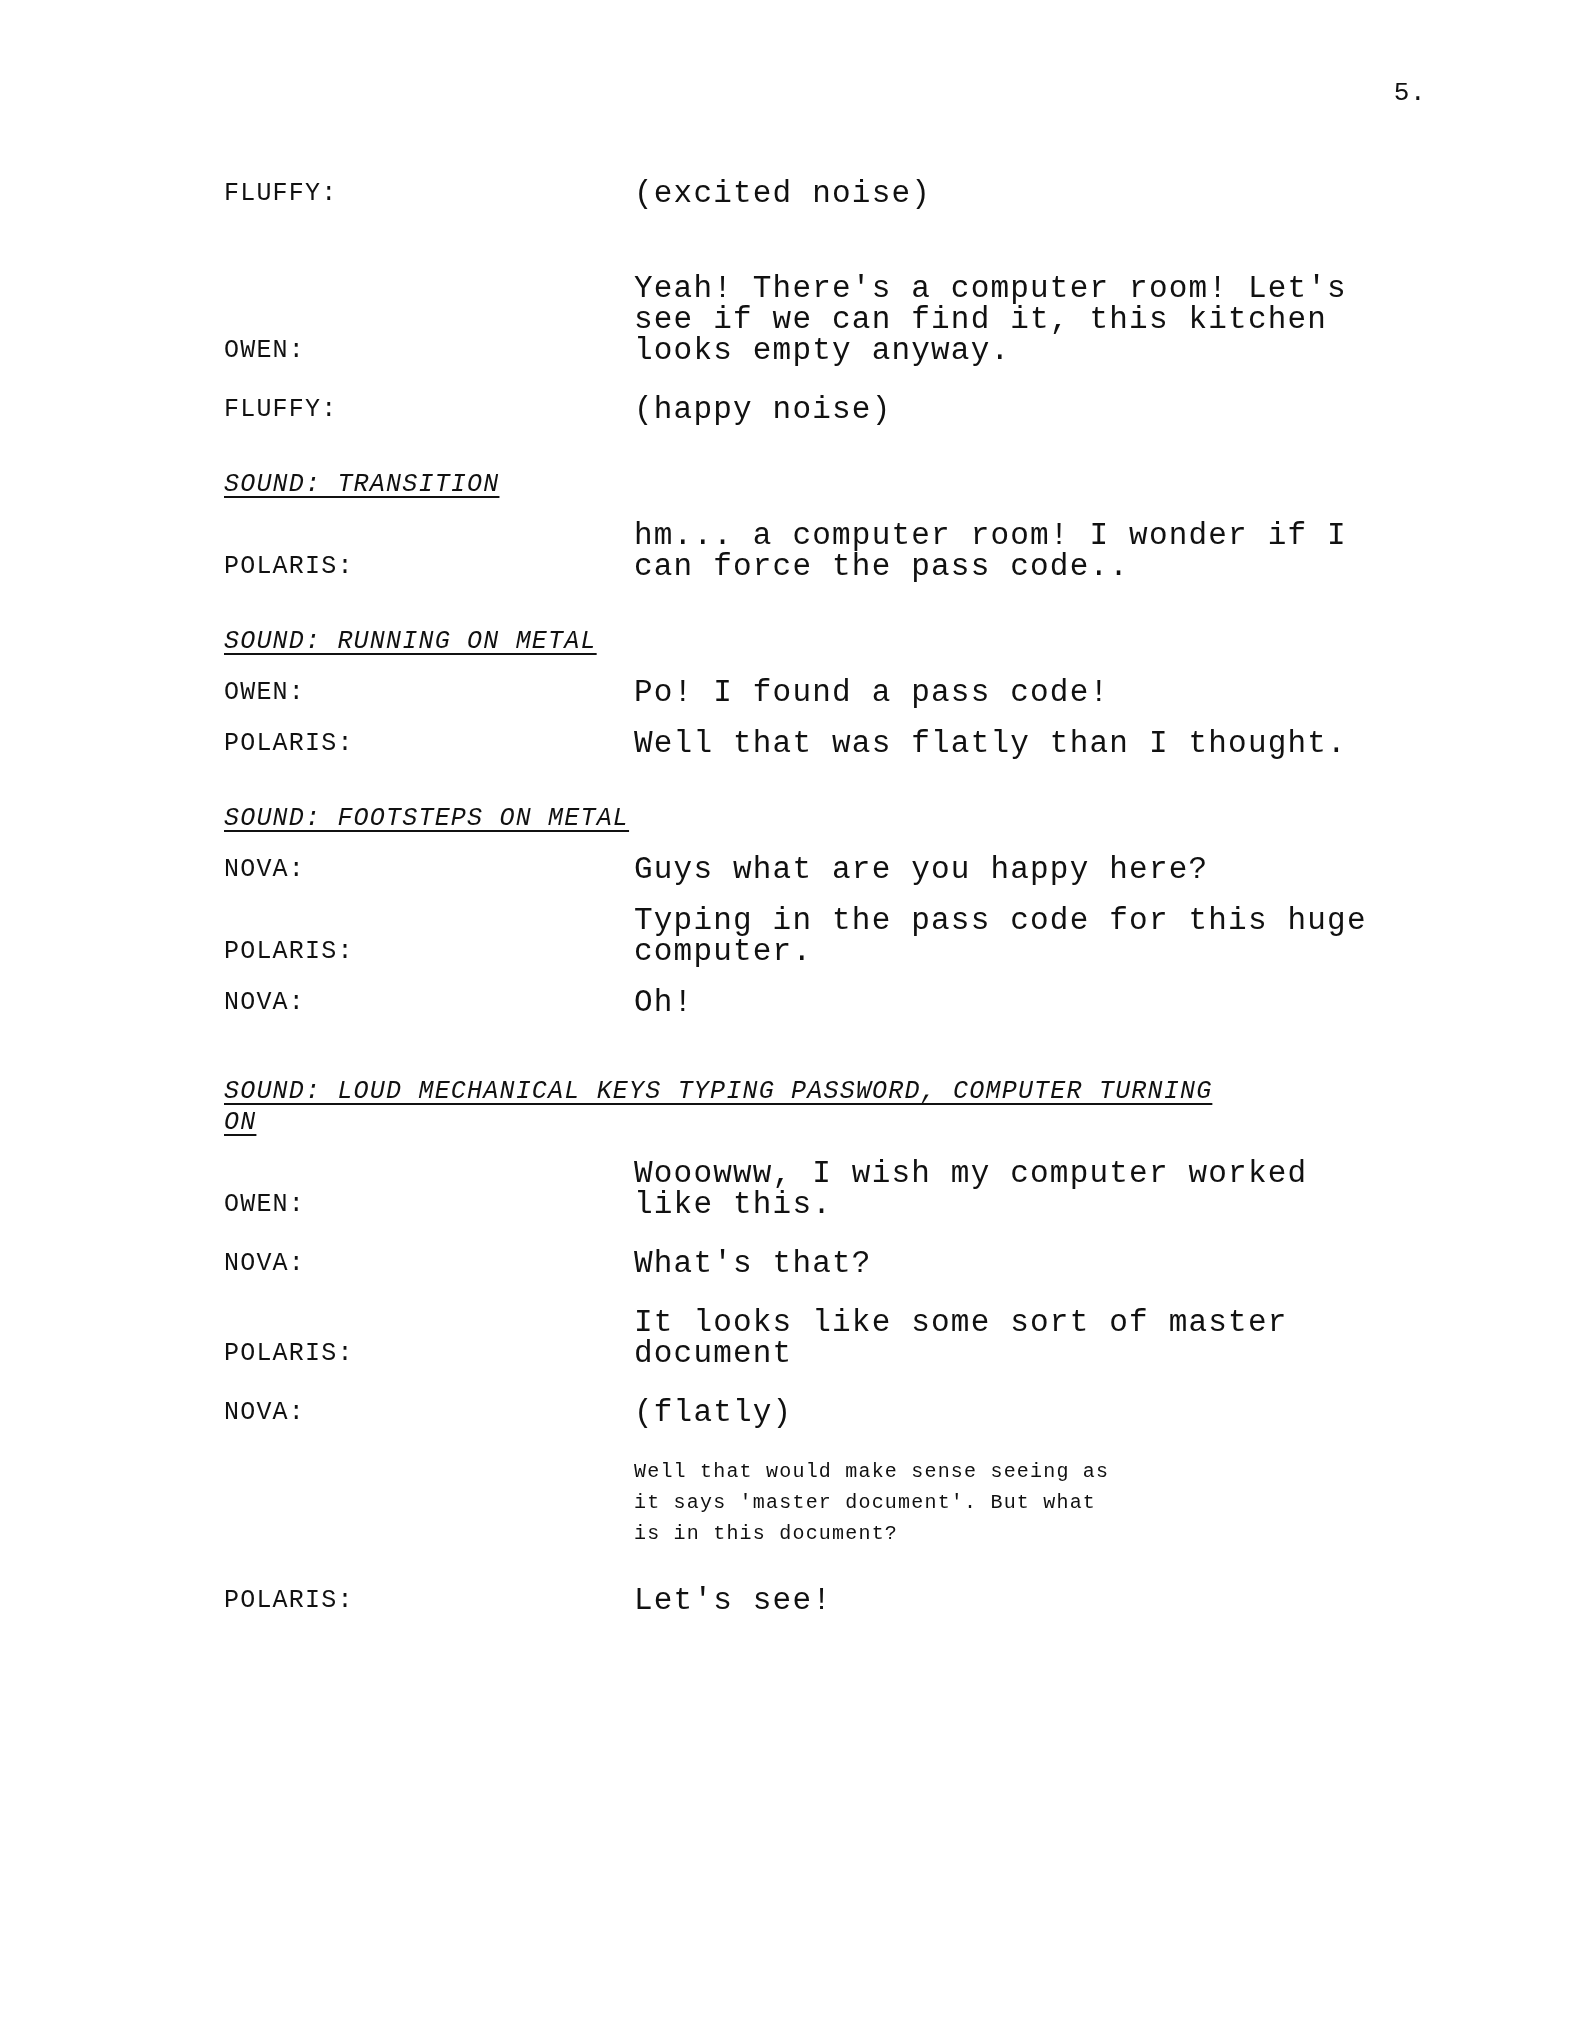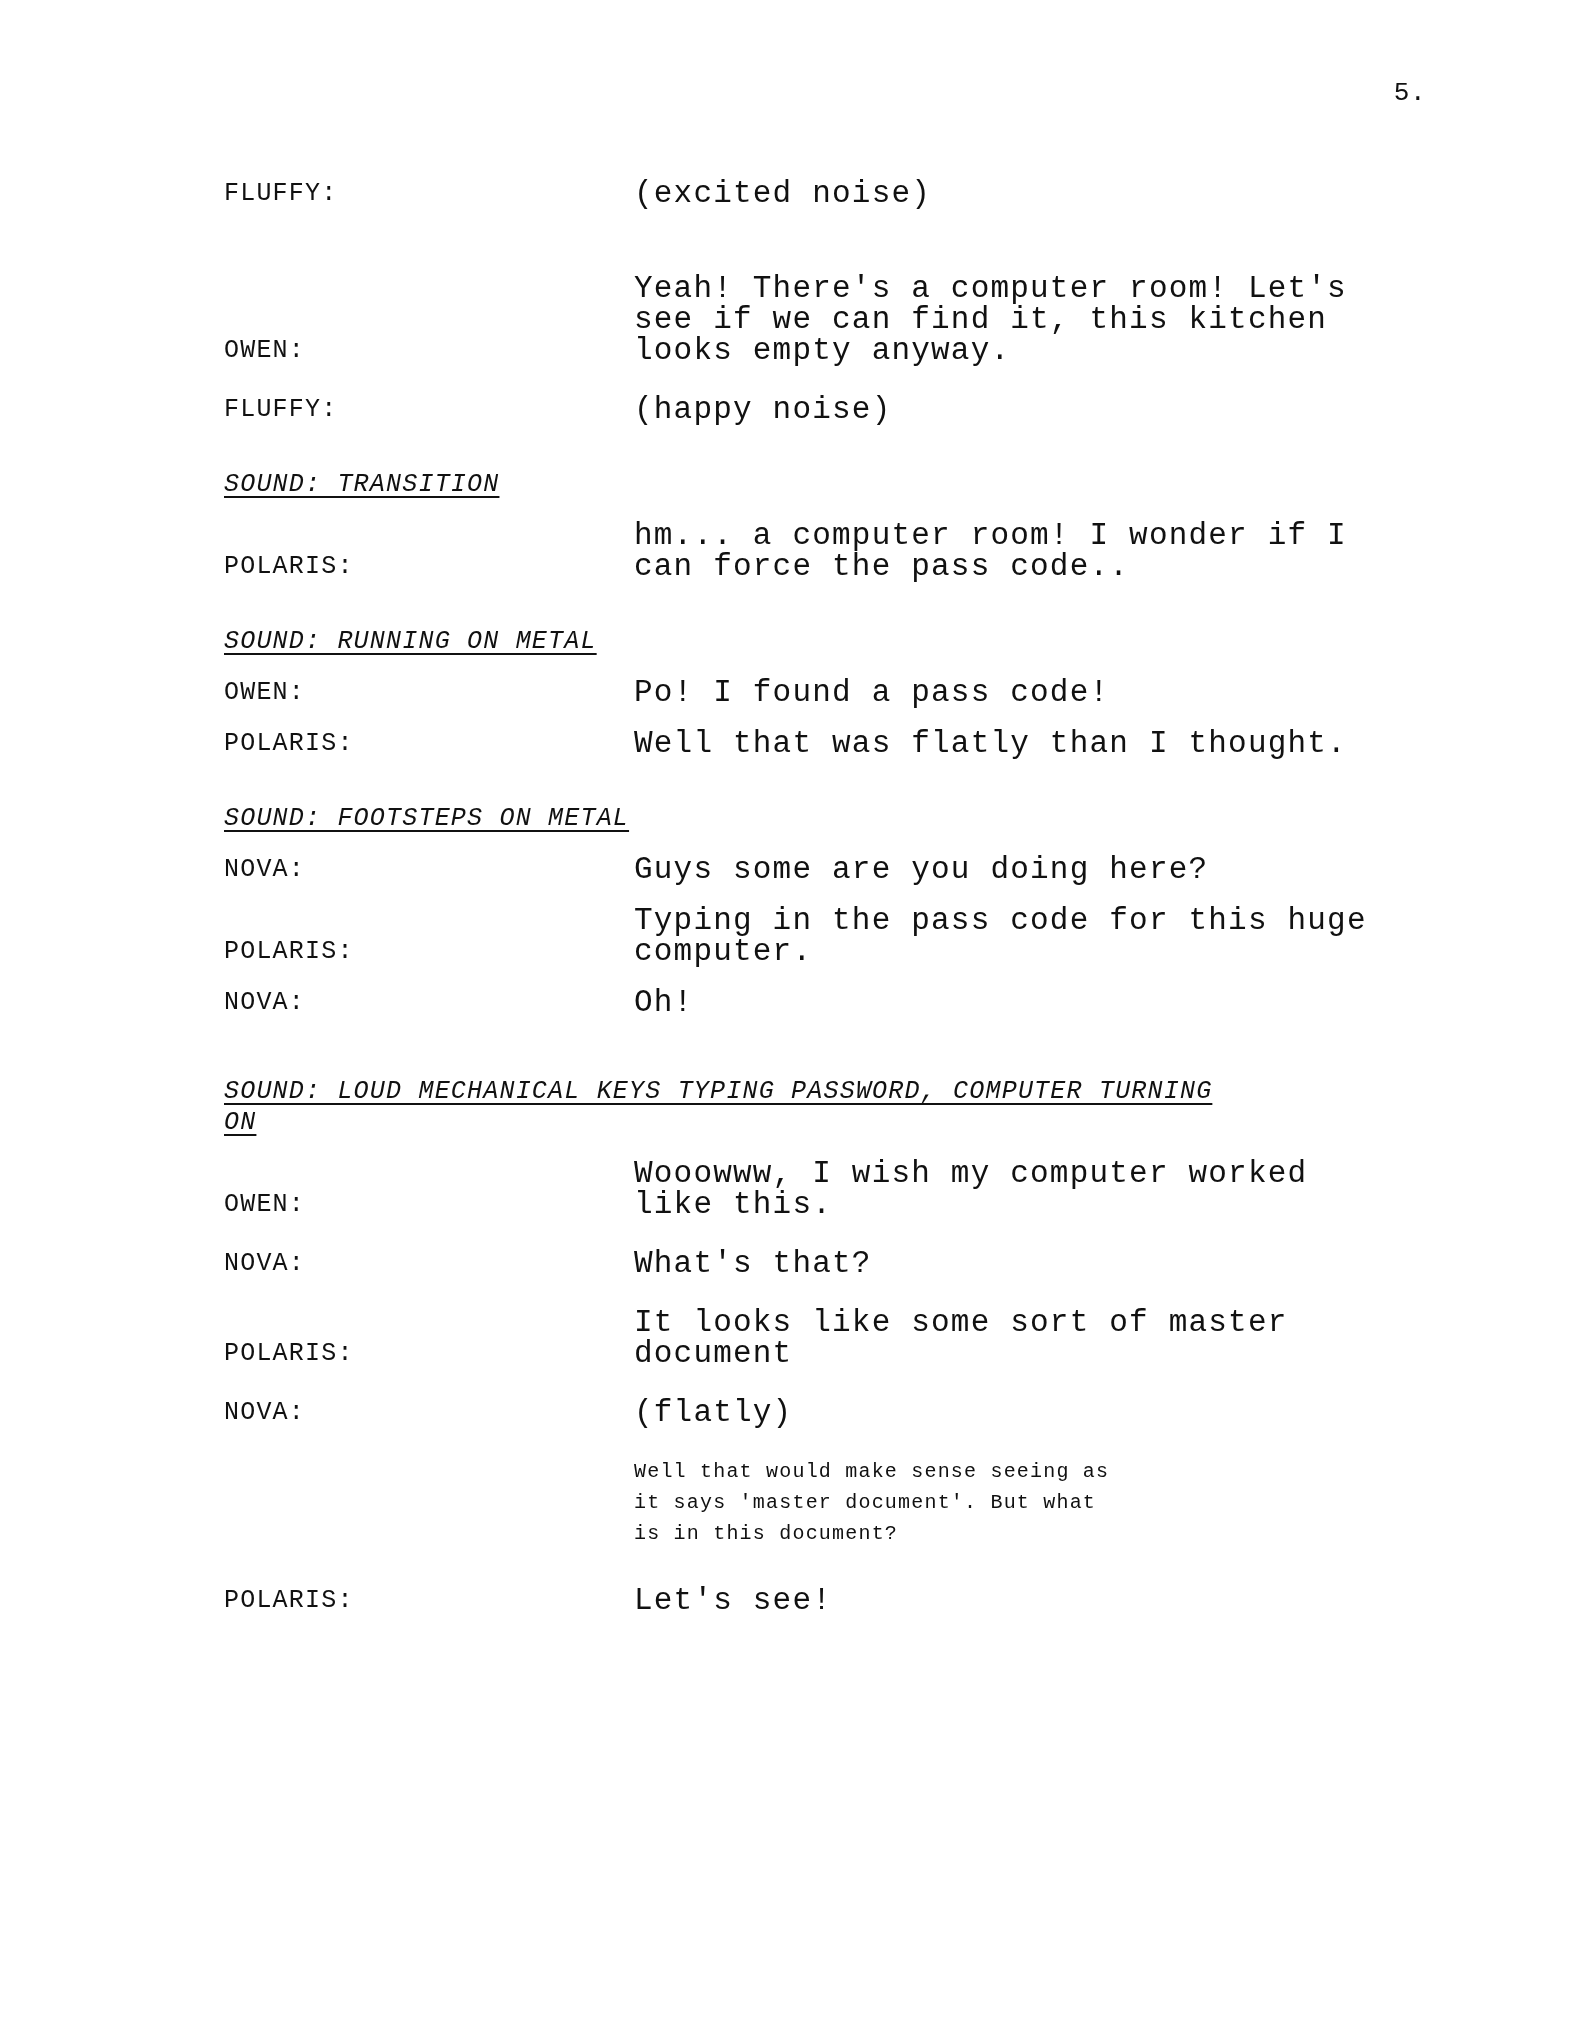--- a/index.html
+++ b/index.html
@@ -146,21 +146,21 @@
     <div class="sp-44"></div>
 
     <div class="sound-row">
       <span class="sound">SOUND: FOOTSTEPS ON METAL</span>
     </div>
 
     <div class="sp-20"></div>
 
     <div class="block">
       <div class="cue">NOVA:</div>
-      <div class="speech">Guys some are you doing here?</div>
+      <div class="speech">Guys what are you happy here?</div>
     </div>
 
     <div class="sp-20"></div>
 
     <div class="block">
       <div class="cue">POLARIS:</div>
       <div class="speech">Typing in the pass code for this huge
 computer.</div>
     </div>
 

